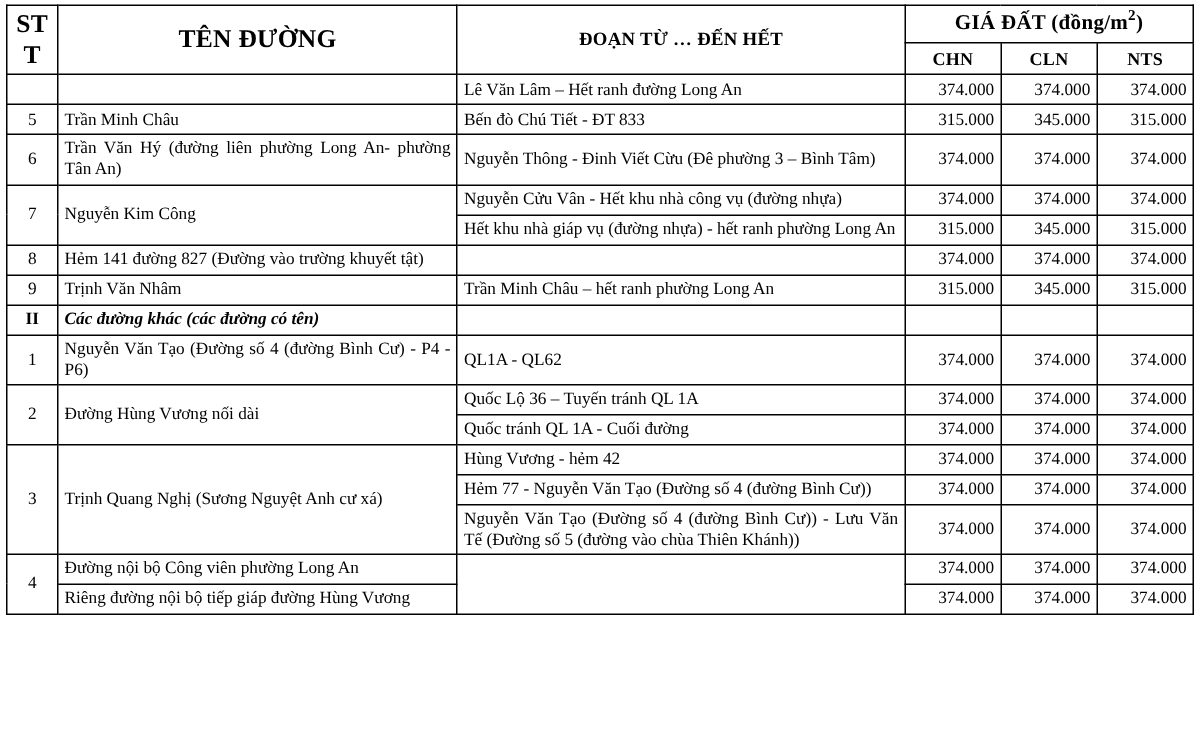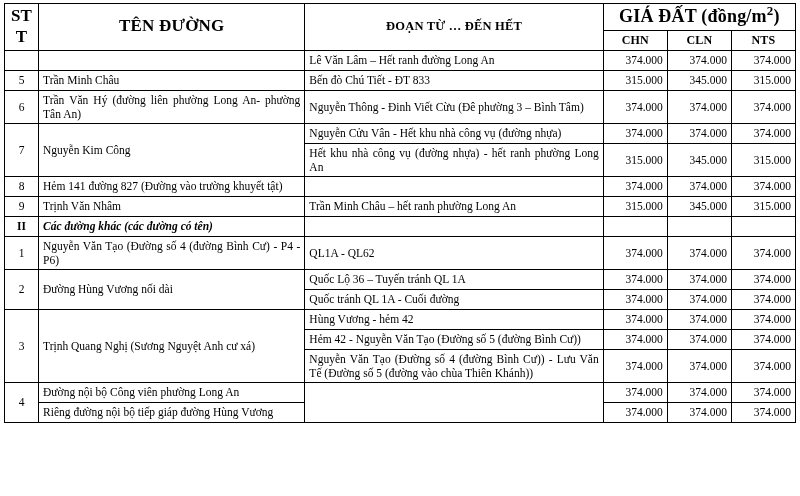--- a/index.html
+++ b/index.html
@@ -49,21 +49,21 @@
   
   thead th {
     text-align: center;
     font-weight: bold;
     font-size: 12px;
     letter-spacing: 0.2px;
   }
   th.head-stt  { font-size: 17px; }
   th.head-name { font-size: 17px; }
   th.head-seg  { font-size: 12.5px; }
-  th.head-gia  { font-size: 18px; }
+  th.head-gia  { font-size: 14px; }
   th.head-sub  { font-size: 12px; }
 
   
   td.stt {
     text-align: center;
     vertical-align: middle;
   }
   td.name {
     text-align: justify;
     text-align-last: left;
@@ -145,21 +145,21 @@
         </tr>
         <tr style="height: 20px;">
           <td class="stt" rowspan="2">7</td>
           <td class="name" rowspan="2">Nguyễn Kim Công</td>
           <td class="seg">Nguyễn Cửu Vân - Hết khu nhà công vụ (đường nhựa)</td>
           <td class="price">374.000</td>
           <td class="price">374.000</td>
           <td class="price">374.000</td>
         </tr>
         <tr style="height: 20px;">
-          <td class="seg">Hết khu nhà công vụ (đường nhựa) - hết ranh phường Long An</td>
+          <td class="seg">Hết khu nhà giáp vụ (đường nhựa) - hết ranh phường Long An</td>
           <td class="price">315.000</td>
           <td class="price">345.000</td>
           <td class="price">315.000</td>
         </tr>
         <tr style="height: 20px;">
           <td class="stt">8</td>
           <td class="name">Hẻm 141 đường 827 (Đường vào trường khuyết tật)</td>
           <td class="seg"></td>
           <td class="price">374.000</td>
           <td class="price">374.000</td>
@@ -205,21 +205,21 @@
         </tr>
         <tr style="height: 20px;">
           <td class="stt" rowspan="3">3</td>
           <td class="name" rowspan="3">Trịnh Quang Nghị (Sương Nguyệt Anh cư xá)</td>
           <td class="seg">Hùng Vương - hẻm 42</td>
           <td class="price">374.000</td>
           <td class="price">374.000</td>
           <td class="price">374.000</td>
         </tr>
         <tr style="height: 20px;">
-          <td class="seg">Hẻm 42 - Nguyễn Văn Tạo (Đường số 5 (đường Bình Cư))</td>
+          <td class="seg">Hẻm 77 - Nguyễn Văn Tạo (Đường số 4 (đường Bình Cư))</td>
           <td class="price">374.000</td>
           <td class="price">374.000</td>
           <td class="price">374.000</td>
         </tr>
         <tr style="height: 20px;">
           <td class="seg">Nguyễn Văn Tạo (Đường số 4 (đường Bình Cư)) - Lưu Văn Tế (Đường số 5 (đường vào chùa Thiên Khánh))</td>
           <td class="price">374.000</td>
           <td class="price">374.000</td>
           <td class="price">374.000</td>
         </tr>

